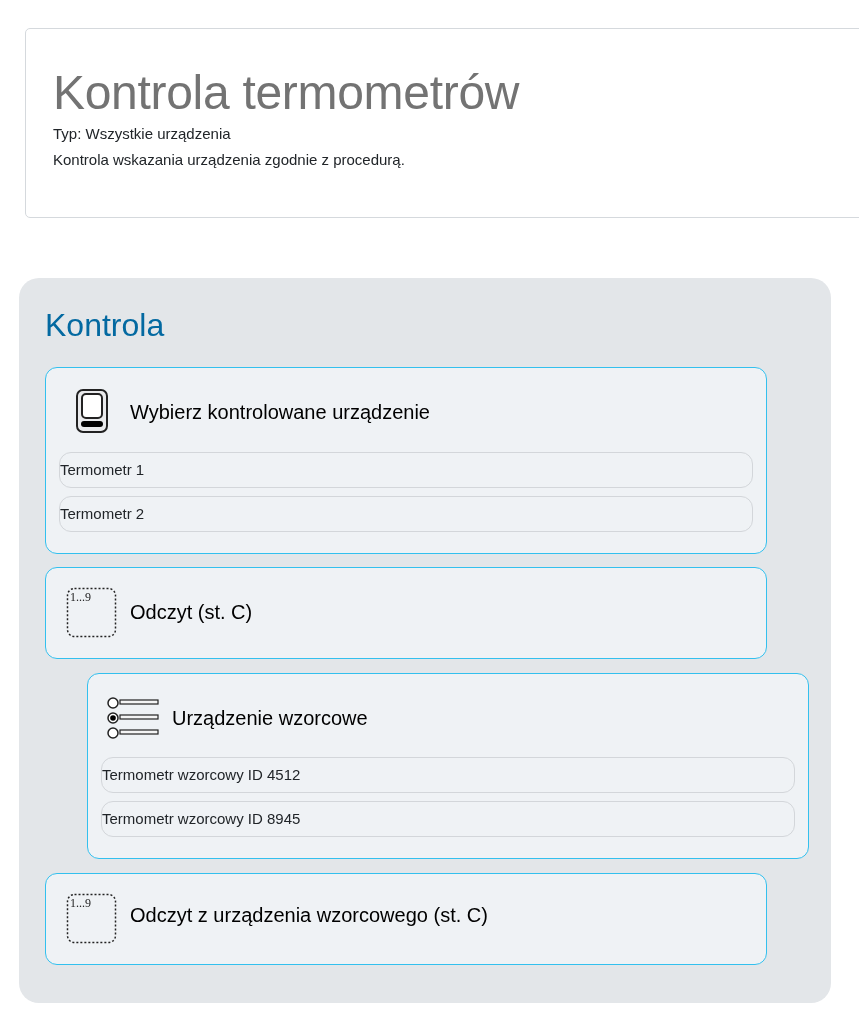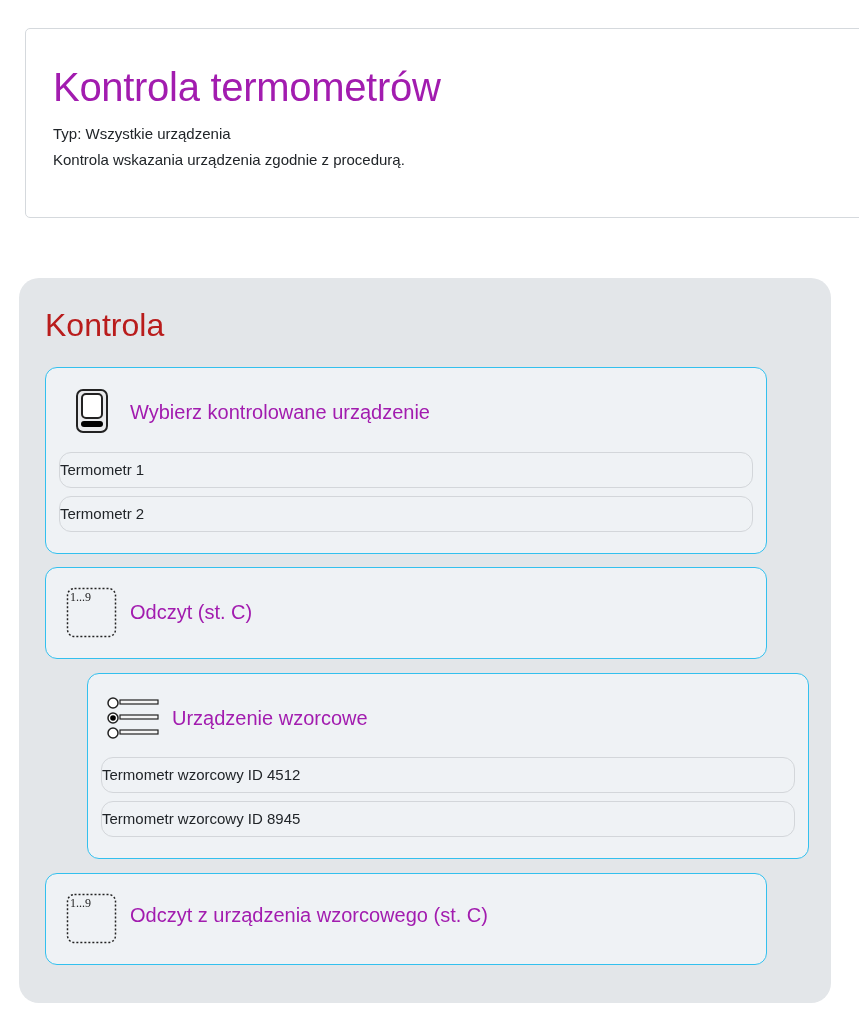--- a/index.html
+++ b/index.html
@@ -9,44 +9,44 @@
     font-family: "Liberation Sans", "DejaVu Sans", sans-serif;
     color: #212529;
   }
   .header-card {
     position: absolute; left: 25px; top: 28px; width: 860px; height: 190px;
     border: 1px solid #d5d9dd; border-radius: 5px; background: #fff;
     box-sizing: border-box;
   }
   .header-title {
     position: absolute; left: 27px; top: 36px; margin: 0;
-    font-size: 40px; font-weight: 400; letter-spacing: -0.3px; color: #a21caf;
+    font-size: 48px; font-weight: 400; letter-spacing: -0.3px; color: #737373;
     white-space: nowrap;
   }
   .header-line {
     position: absolute; left: 27px; font-size: 15px; color: #212529; white-space: nowrap;
   }
   .header-type { top: 96px; }
   .header-desc { top: 122px; }
 
   .panel {
     position: absolute; left: 19px; top: 278px; width: 812px; height: 725px;
     background: #e3e6e9; border-radius: 20px;
   }
   .panel-title {
     position: absolute; left: 26px; top: 29px; margin: 0;
-    font-size: 32px; font-weight: 400; color: #b91c1c; white-space: nowrap;
+    font-size: 32px; font-weight: 400; color: #0369a1; white-space: nowrap;
   }
   .card {
     position: absolute; left: 26px; width: 722px; box-sizing: border-box;
     border: 1.5px solid #33c0ee; border-radius: 12px; background: #eff2f5;
   }
   .card-icon { position: absolute; }
   .card-title {
-    position: absolute; left: 84px; font-size: 20px; color: #a21caf; white-space: nowrap;
+    position: absolute; left: 84px; font-size: 20px; color: #000000; white-space: nowrap;
   }
   .option {
     position: absolute; left: 13px; width: 694px; height: 36px; box-sizing: border-box;
     border: 1.5px solid #d3d6da; border-radius: 12px; background: #eff2f5;
     font-size: 15px; color: #212529; padding-left: 0; line-height: 33px;
     cursor: pointer;
   }
 </style>
 </head>
 <body>

